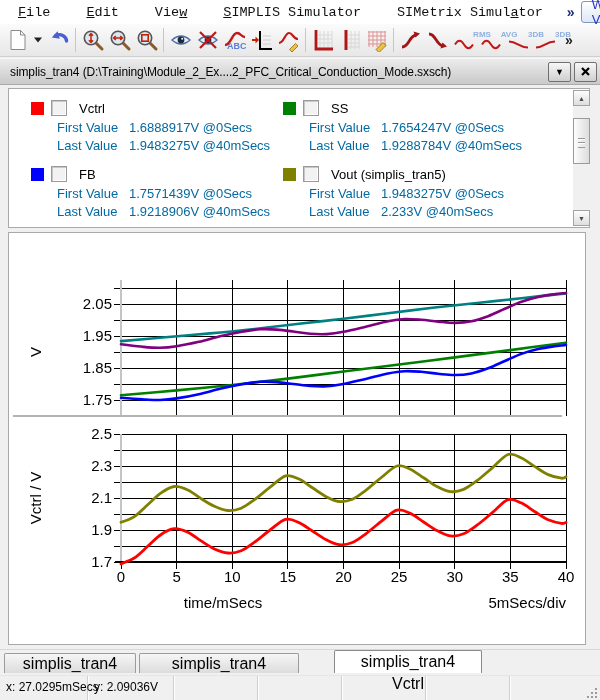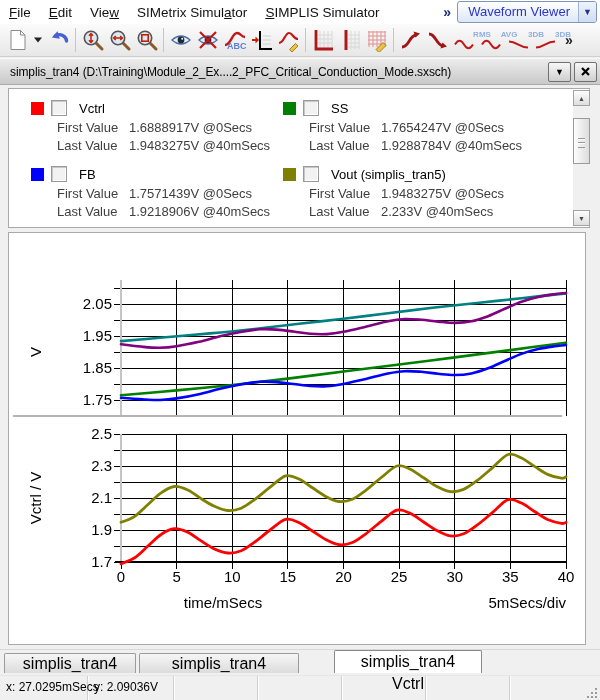--- a/index.html
+++ b/index.html
@@ -2,21 +2,21 @@
 <html><head>
 <meta charset="utf-8">
 <style>
   html,body{margin:0;padding:0;width:600px;height:700px;overflow:hidden;
     font-family:"Liberation Sans",sans-serif;background:#f0f0f0;}
   .win{position:absolute;inset:0;background:#f0f0f0;}
 
   
   .menubar{position:absolute;left:0;top:0;width:600px;height:24px;background:#ffffff;
     display:flex;align-items:center;font-size:13.5px;color:#111;}
-  .mi{padding:2px 9px;cursor:default;white-space:nowrap;}
+  .mi{padding:2px 18px;cursor:default;white-space:nowrap;font-family:Liberation Mono, monospace;}
   .mi u{text-decoration:underline;}
   .menu-spacer{flex:1;}
   .menu-chev{color:#1b2f7a;font-weight:bold;font-size:14px;padding:0 6px;}
   .combo{display:flex;align-items:center;height:20px;margin-right:3px;border:1px solid #7e96ba;
     border-radius:3px;background:linear-gradient(#ffffff,#dce7f6);color:#2a35c8;font-size:13px;}
   .combo-label{padding:0 8px 1px 10px;}
   .combo-arrow{width:17px;height:100%;display:flex;align-items:center;justify-content:center;
     border-left:1px solid #9db4d6;color:#24308f;font-size:9px;background:linear-gradient(#eef4fc,#cfdcf0);
     border-radius:0 2px 2px 0;}
 
@@ -43,21 +43,21 @@
 
   
   .legend{position:absolute;left:8px;top:88px;width:582px;height:140px;background:#fff;
     border:1px solid #a9a9a9;box-sizing:border-box;display:grid;
     grid-template-columns:252px 1fr;grid-auto-rows:66px;padding:4px 0 0 22px;}
   .lrow{display:flex;align-items:center;height:18px;margin-top:6px;}
   .swatch{width:13px;height:13px;flex:none;}
   .cbx{width:14px;height:14px;flex:none;margin-left:7px;background:#f2f2f2;
     border:1px solid #9a9a9a;box-shadow:inset 1px 1px 0 #c7c7c7, inset -1px -1px 0 #ffffff;}
   .lname{margin-left:12px;font-size:13px;color:#000;}
-  .lvals{margin-left:26px;font-size:13px;color:#404040;line-height:18px;margin-top:2px;white-space:nowrap;}
+  .lvals{margin-left:26px;font-size:13px;color:#0369a1;line-height:18px;margin-top:2px;white-space:nowrap;}
   .lvals .fl{display:inline-block;min-width:72px;}
 
   
   .lscroll{position:absolute;right:10px;top:90px;width:17px;height:136px;background:#f0f0f0;}
   .sbtn{position:absolute;left:0;width:17px;height:16px;background:linear-gradient(#fdfdfd,#dedede);
     border:1px solid #a3a3a3;box-sizing:border-box;display:flex;align-items:center;justify-content:center;
     font-size:7px;color:#4a4a4a;}
   .sbtn.up{top:0;} .sbtn.down{bottom:0;}
   .sthumb{position:absolute;left:0;top:28px;width:17px;height:46px;background:linear-gradient(90deg,#fdfdfd,#dcdcdc);
     border:1px solid #9a9a9a;box-sizing:border-box;}
@@ -86,22 +86,22 @@
 </style>
 </head>
 <body>
 
 <div class="win">
 
   <div class="menubar">
     <span class="mi"><span></span><u>F</u><span>ile</span></span>
     <span class="mi"><span></span><u>E</u><span>dit</span></span>
     <span class="mi"><span>Vie</span><u>w</u><span></span></span>
+    <span class="mi"><span></span><u>S</u><span>IMPLIS Simulator</span></span>
     <span class="mi"><span>SIMetrix Simul</span><u>a</u><span>tor</span></span>
-    <span class="mi"><span></span><u>S</u><span>IMPLIS Simulator</span></span>
     <span class="menu-spacer"></span>
     <span class="menu-chev">»</span>
     <div class="combo">
       <span class="combo-label">Waveform Viewer</span>
       <span class="combo-arrow">▼</span>
     </div>
   </div>
 
   <div class="toolbar">
     <span class="tb">

